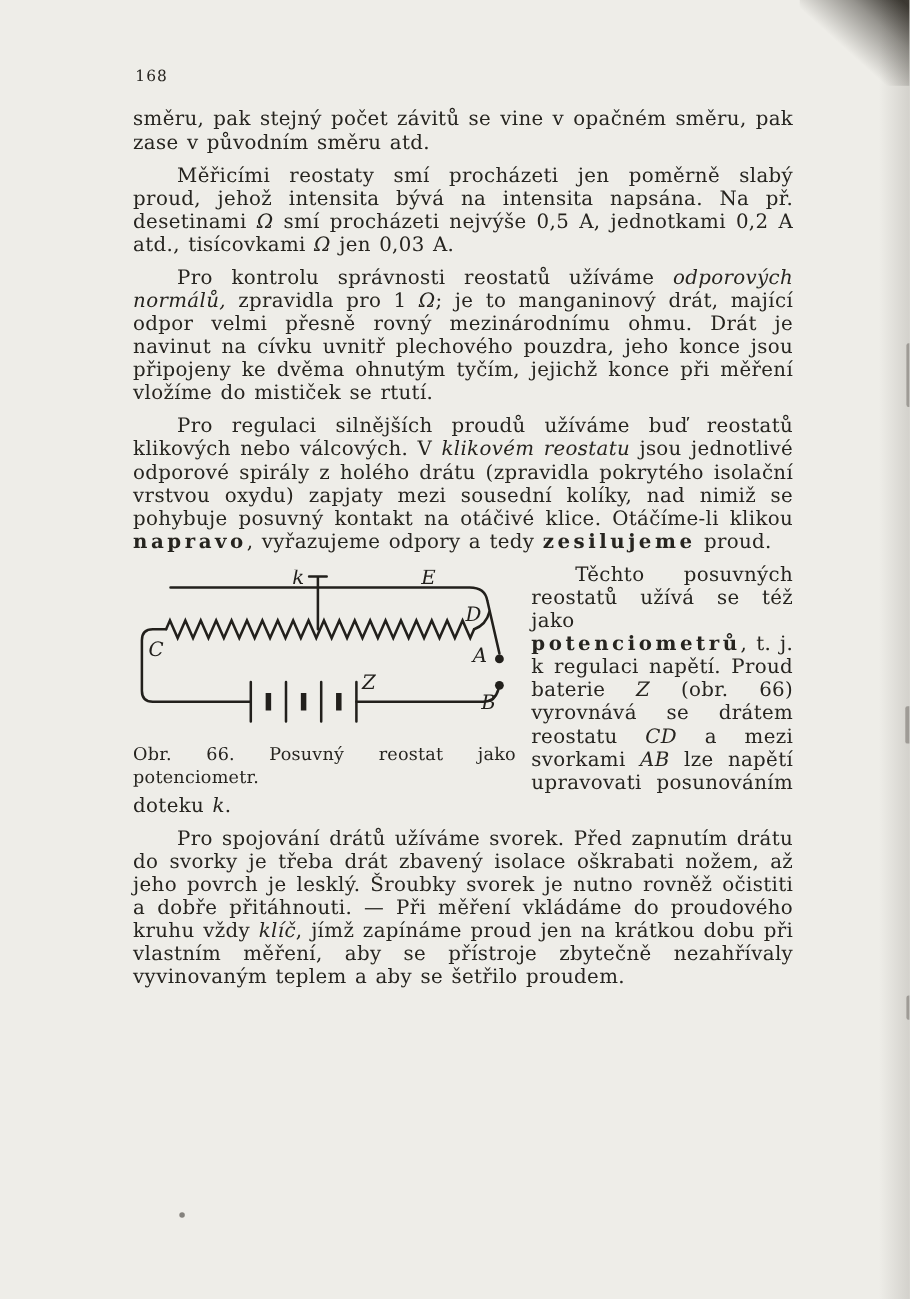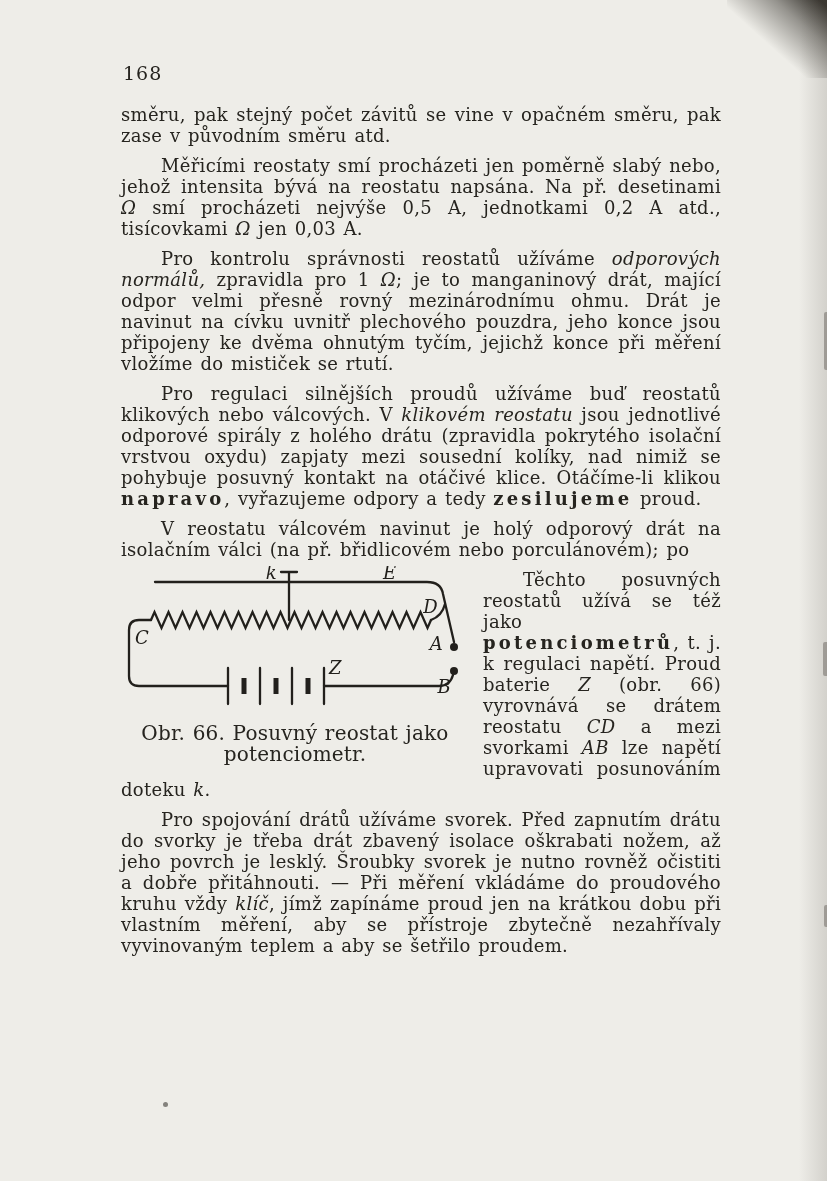--- a/index.html
+++ b/index.html
@@ -18,21 +18,21 @@
   }
   .corner-shadow {
     position:absolute; top:0; right:0; width:100px; height:78px;
     background:linear-gradient(222deg, rgba(42,39,33,0.92) 4%, rgba(42,39,33,0.45) 28%, rgba(42,39,33,0) 58%);
     pointer-events:none;
   }
   .edge-mark { position:absolute; right:0; background:rgba(55,50,43,0.35); border-radius:2px 0 0 2px; }
   .speck { position:absolute; border-radius:50%; background:rgba(45,42,37,0.55); }
 
   .content { position:absolute; left:121px; top:62px; width:613px; }
-  .page-number { font-size:19px; letter-spacing:1px; margin:0 0 20px 2px; }
+  .page-number { font-size:14px; letter-spacing:1px; margin:0 0 20px 2px; }
 
   p {
     margin:0 13px 9px 0;
     font-size:18px;
     line-height:21px;
     text-align:justify;
     text-indent:40px;
     letter-spacing:0.3px;
     word-spacing:1.6px;
   }
@@ -41,22 +41,22 @@
   .sp { letter-spacing:3.2px;font-weight:bold; }
 
   .figwrap {
     display:block; float:left;
     width:348px;
     margin:6px 14px 3px 0;
     text-indent:0;
   }
   .figwrap svg { display:block; }
   .caption {
-    display:block; text-align:center;
-    font-size:20px; letter-spacing:0.2px;
+    display:block; 
+    font-size:16px; letter-spacing:0.2px;
     word-spacing:1px;
     margin-top:7px; text-indent:0;
   }
   .diagram text {
     font-family:"DejaVu Serif","Liberation Serif",serif;
     font-style:italic; font-size:18px; fill:#22201c;
   }
   .diagram .stroke { stroke:#22201c; stroke-width:2.3; fill:none; stroke-linecap:round; }
   .diagram .thick  { stroke:#22201c; stroke-width:5;   fill:none; stroke-linecap:butt; }
   .diagram .dot    { fill:#22201c; }
@@ -65,27 +65,27 @@
 <body>
 
 <div class="page">
 
   <div class="content">
 
     <div class="page-number">168</div>
 
     <p class="noindent"><span>směru, pak stejný počet závitů se vine v opačném směru, pak zase v původním směru atd.</span></p>
 
-    <p><span>Měřicími reostaty smí procházeti jen poměrně slabý nebo, jehož intensita bývá na reostatu napsána. Na př. desetinami </span><span class="it">Ω</span><span> smí procházeti nejvýše 0,5 A, jednotkami 0,2 A atd., tisícovkami </span><span class="it">Ω</span><span> jen 0,03 A.</span></p>
+    <p><span>Měřicími reostaty smí procházeti jen poměrně slabý proud, jehož intensita bývá na intensita napsána. Na př. desetinami </span><span class="it">Ω</span><span> smí procházeti nejvýše 0,5 A, jednotkami 0,2 A atd., tisícovkami </span><span class="it">Ω</span><span> jen 0,03 A.</span></p>
 
     <p><span>Pro kontrolu správnosti reostatů užíváme </span><span class="it">odporových normálů,</span><span> zpravidla pro 1 </span><span class="it">Ω</span><span>; je to manganinový drát, mající odpor velmi přesně rovný mezinárodnímu ohmu. Drát je navinut na cívku uvnitř plechového pouzdra, jeho konce jsou připojeny ke dvěma ohnutým tyčím, jejichž konce při měření vložíme do mističek se rtutí.</span></p>
 
     <p><span>Pro regulaci silnějších proudů užíváme buď reostatů klikových nebo válcových. V </span><span class="it">klikovém reostatu</span><span> jsou jednotlivé odporové spirály z holého drátu (zpravidla pokrytého isolační vrstvou oxydu) zapjaty mezi sousední kolíky, nad nimiž se pohybuje posuvný kontakt na otáčivé klice. Otáčíme-li klikou </span><span class="sp">napravo</span><span>, vyřazujeme odpory a tedy </span><span class="sp">zesilujeme</span><span> proud.</span></p>
 
-    <p><span>V reostatu válcovém navinut je holý odporový drát na isolačním válci (na př. břidlicovém nebo porculánovém); po </span><span class="figwrap">
+    <p><span class="figwrap">
           <svg class="diagram" width="345" height="150" viewBox="0 0 345 150" xmlns="http://www.w3.org/2000/svg">
 
         <path class="stroke" d="M34,16 H306 Q320,16 322,28 L333,76"></path>
 
         <path class="stroke" d="M168,54 V6 M160,6 H176"></path>
 
         <path class="stroke" d="M30,54 l3.5,-8 7,16 7,-16 7,16 7,-16 7,16 7,-16 7,16 7,-16 7,16 7,-16 7,16 7,-16 7,16 7,-16 7,16 7,-16 7,16 7,-16 7,16 7,-16 7,16 7,-16 7,16 7,-16 7,16 7,-16 7,16 7,-16 7,16 7,-16 7,16 7,-16 7,16 7,-16 7,16 7,-16 7,16 7,-16 7,16 3.5,-8"></path>
 
         <path class="stroke" d="M310,54 Q321,50 324,38"></path>
 

